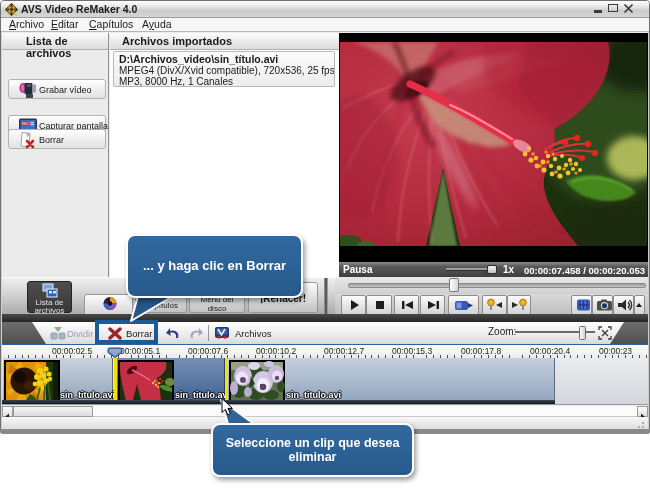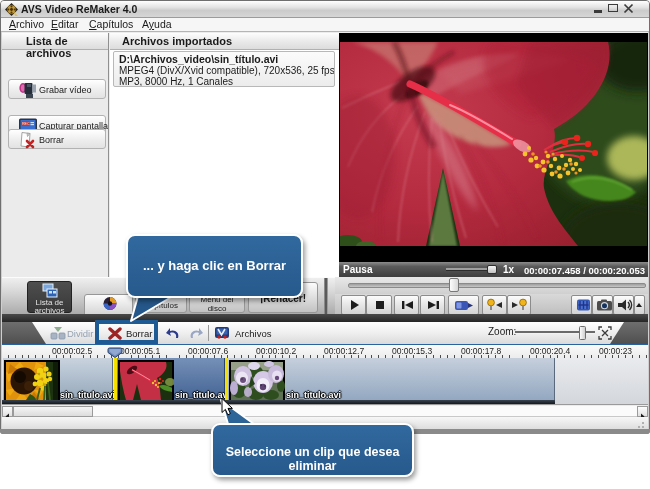--- a/index.html
+++ b/index.html
@@ -521,17 +521,17 @@
     <path d="M12,1 L5,26 L47,1" fill="none" stroke="#fff" stroke-width="2" stroke-linejoin="round" stroke-linecap="round"></path>
   </svg>
 <div id="callout1" class="callout" style="left:126px;top:234px;width:177px;height:64px;">
     <div style="margin-top:22px;">... y haga clic en Borrar</div>
   </div>
 <svg class="abs" width="44" height="28" style="left:216px;top:398px;">
     <polygon points="5,2 12,26 38,26" fill="#2e6598"></polygon>
     <path d="M12,26 L5,2 L38,26" fill="none" stroke="#fff" stroke-width="2" stroke-linejoin="round" stroke-linecap="round"></path>
   </svg>
 <div id="callout2" class="callout" style="left:211px;top:423px;width:203px;height:54px;">
-    <div style="margin-top:20px;font-size:12.5px;">Seleccione un clip que desea<br>eliminar</div>
+    <div style="margin-top:11px;font-size:12.5px;">Seleccione un clip que desea<br>eliminar</div>
   </div>
 <svg class="abs" width="13" height="18" style="left:221px;top:398px;">
     <path d="M1,0.5 L1,14.5 L4.4,11.4 L6.8,16.8 L9.4,15.6 L7,10.4 L11.4,10.4 Z" fill="#fff" stroke="#000" stroke-width="1"></path>
   </svg>
 
 </body></html>

